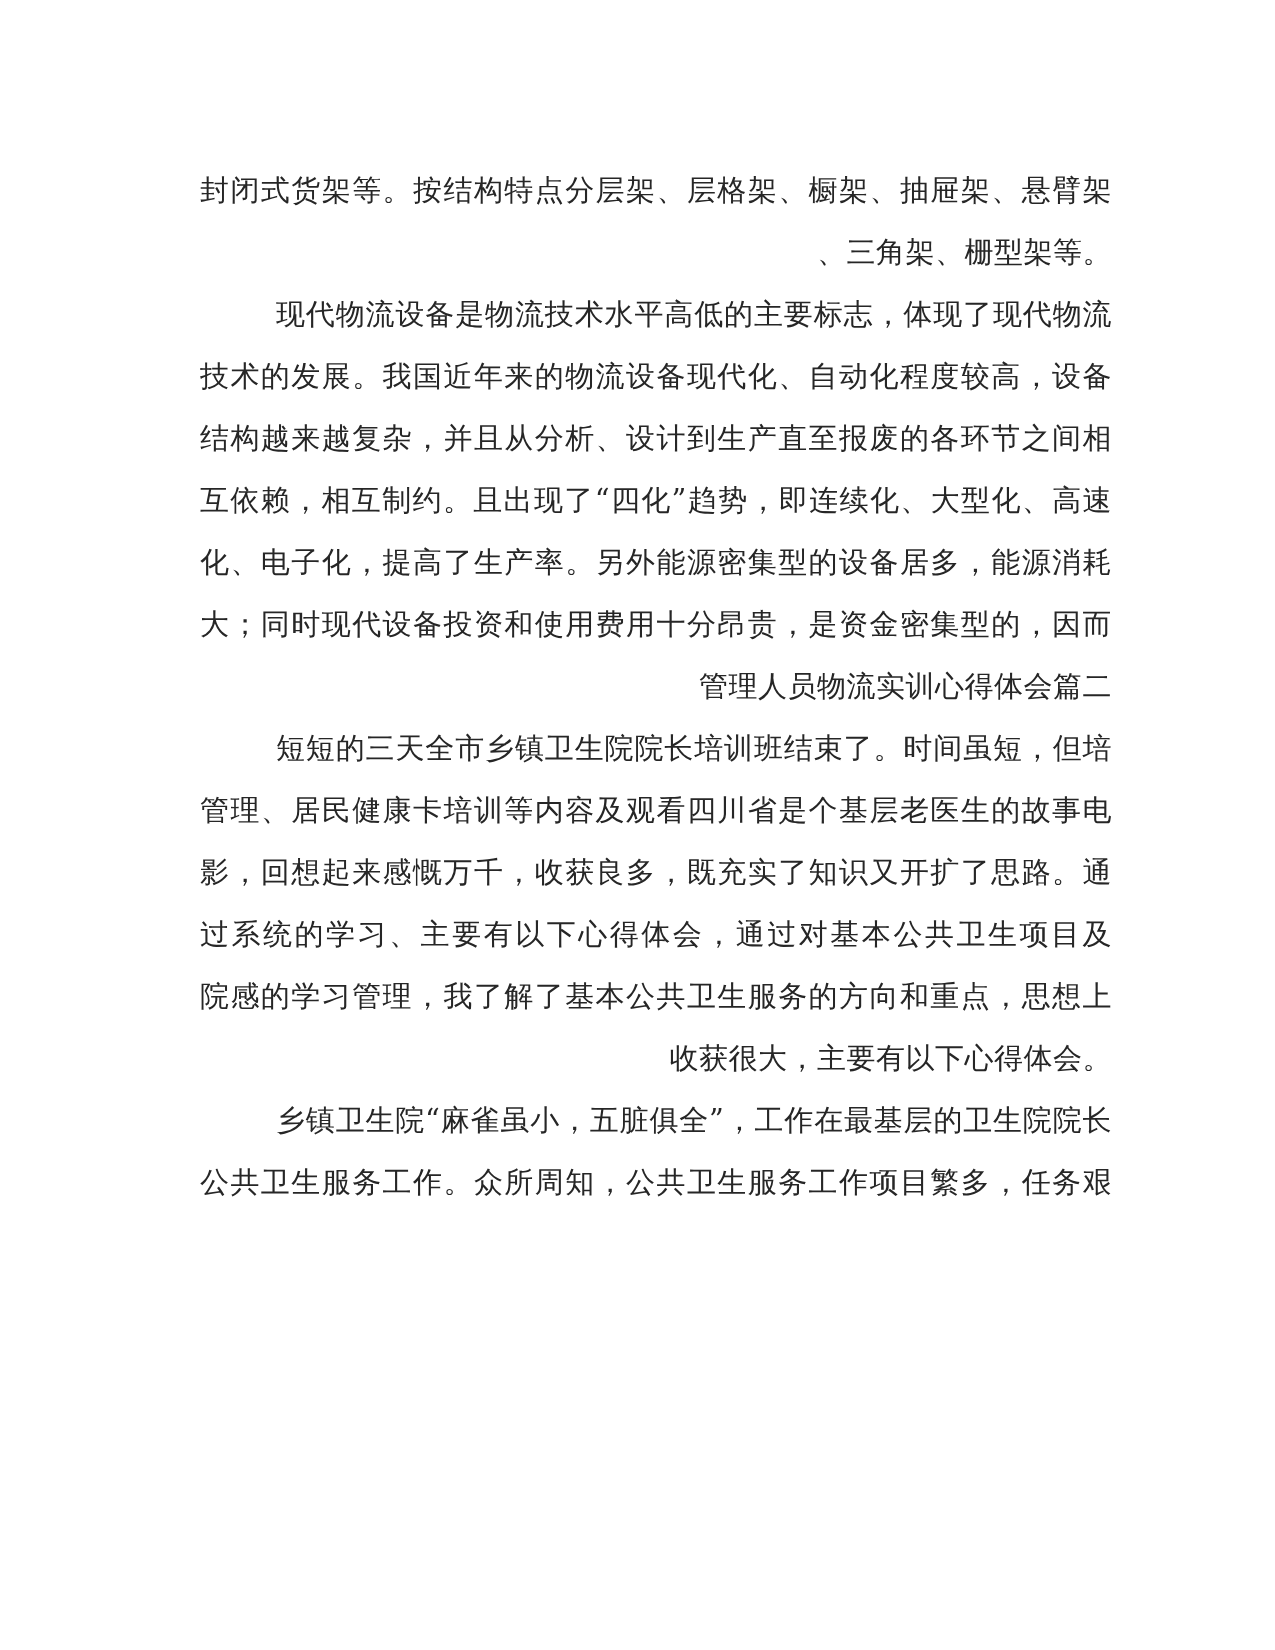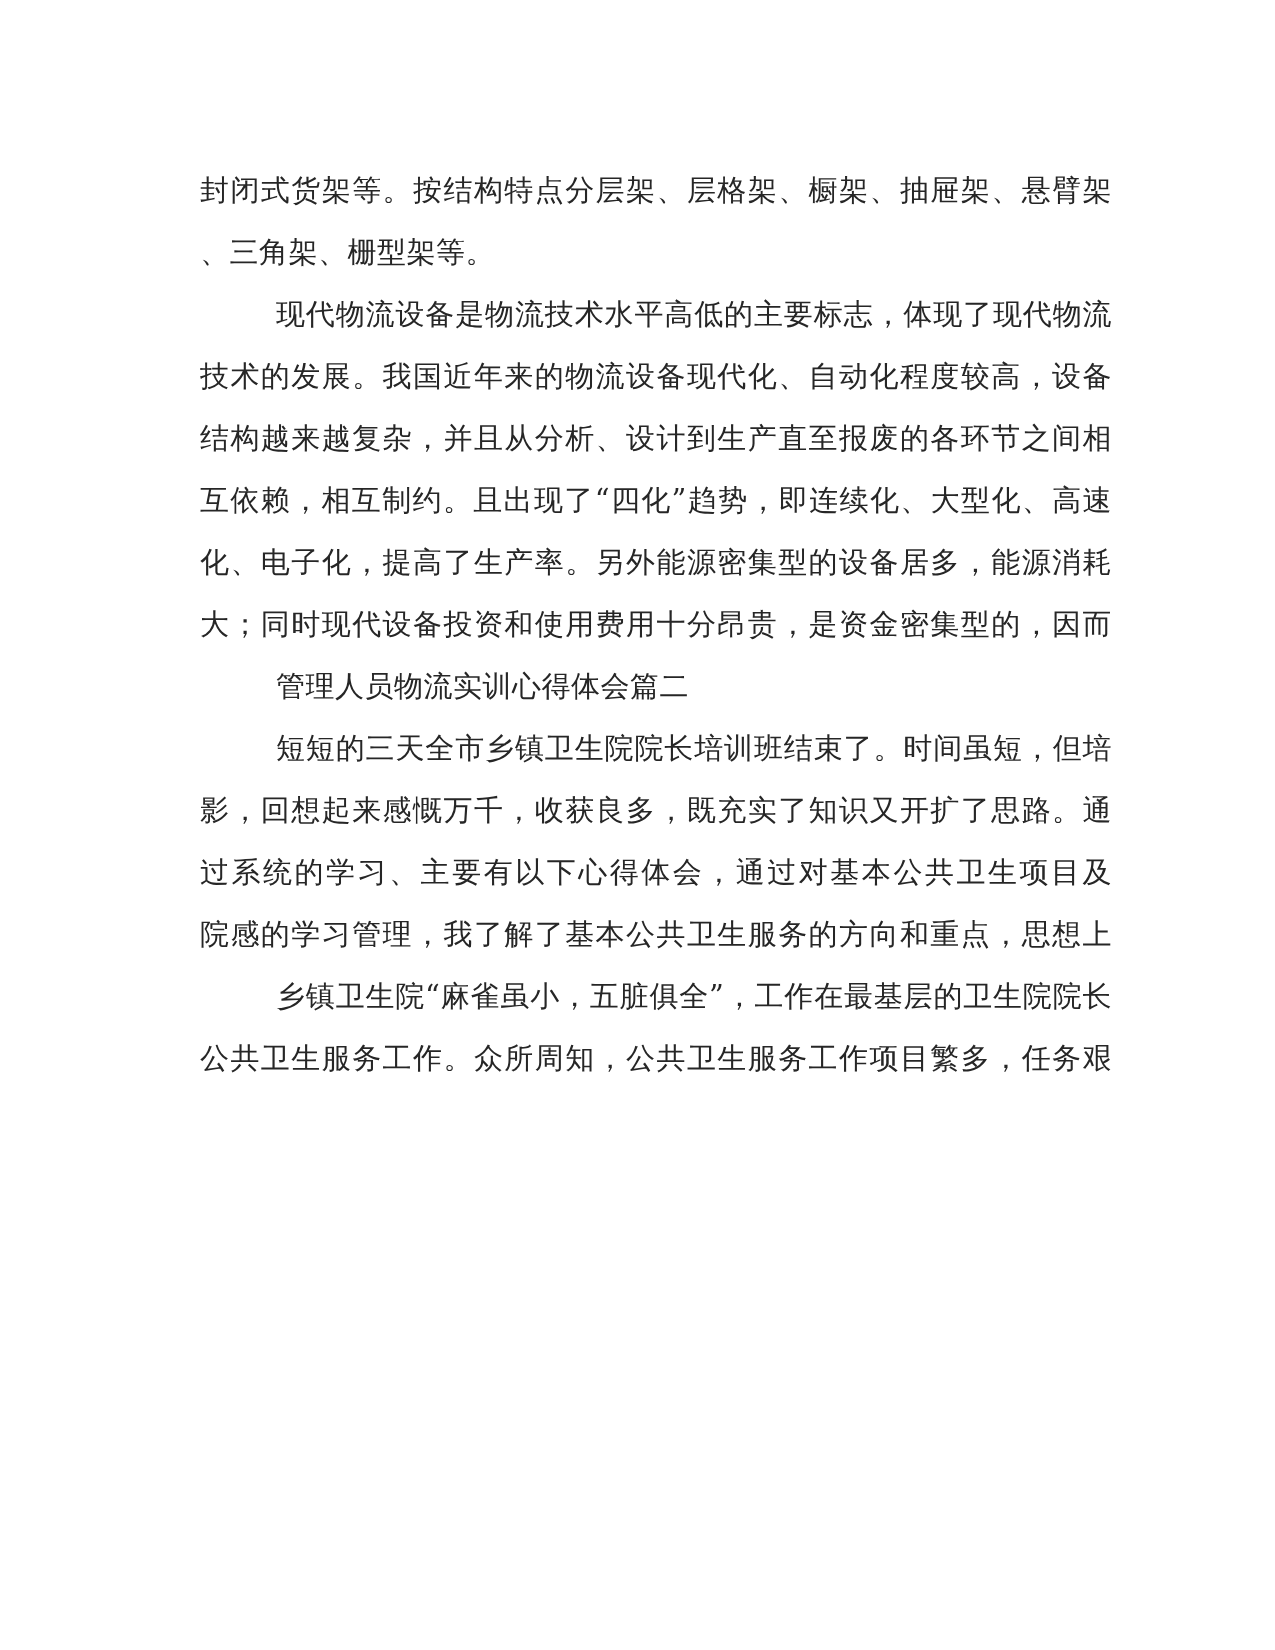--- a/index.html
+++ b/index.html
@@ -21,21 +21,21 @@
     width: 912px;
     margin-left: 12px;
   }
   .line {
     height: 62px;
     line-height: 62px;
     font-size: 29px;
     color: #262626;
     font-family: "DejaVu Serif", "Liberation Serif", serif;
     font-weight: normal;
-    text-align: left;
+    text-align: right;
     letter-spacing: 0.5px;
     white-space: nowrap;
   }
   .line.just {
     white-space: normal;
     text-align: justify;
     text-align-last: justify;
     text-justify: inter-character;
   }
   .line.indent {
@@ -50,19 +50,21 @@
       <div class="line just">封闭式货架等。按结构特点分层架、层格架、橱架、抽屉架、悬臂架</div>
       <div class="line">、三角架、栅型架等。</div>
       <div class="line indent just">现代物流设备是物流技术水平高低的主要标志，体现了现代物流</div>
       <div class="line just">技术的发展。我国近年来的物流设备现代化、自动化程度较高，设备</div>
       <div class="line just">结构越来越复杂，并且从分析、设计到生产直至报废的各环节之间相</div>
       <div class="line just">互依赖，相互制约。且出现了“四化”趋势，即连续化、大型化、高速</div>
       <div class="line just">化、电子化，提高了生产率。另外能源密集型的设备居多，能源消耗</div>
       <div class="line just">大；同时现代设备投资和使用费用十分昂贵，是资金密集型的，因而</div>
       <div class="line indent">管理人员物流实训心得体会篇二</div>
       <div class="line indent just">短短的三天全市乡镇卫生院院长培训班结束了。时间虽短，但培</div>
+      <div class="line just">管理、居民健康卡培训等内容及观看四川省是个基层老医生的故事电</div>
       <div class="line just">影，回想起来感慨万千，收获良多，既充实了知识又开扩了思路。通</div>
       <div class="line just">过系统的学习、主要有以下心得体会，通过对基本公共卫生项目及</div>
       <div class="line just">院感的学习管理，我了解了基本公共卫生服务的方向和重点，思想上</div>
+      <div class="line">收获很大，主要有以下心得体会。</div>
       <div class="line indent just">乡镇卫生院“麻雀虽小，五脏俱全”，工作在最基层的卫生院院长</div>
       <div class="line just">公共卫生服务工作。众所周知，公共卫生服务工作项目繁多，任务艰</div>
     </div>
 </div>
 
 </body></html>

